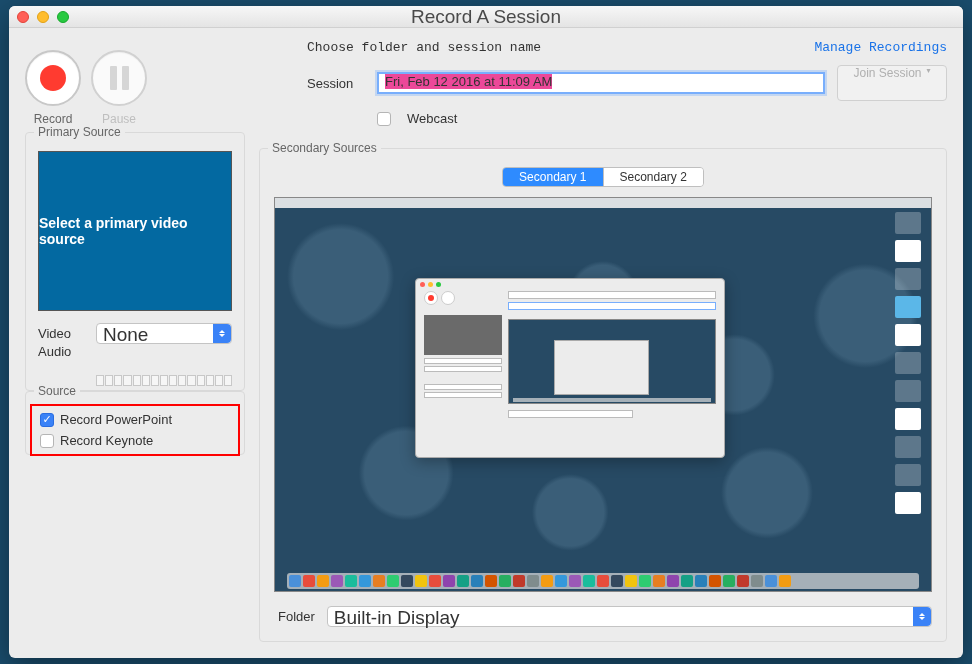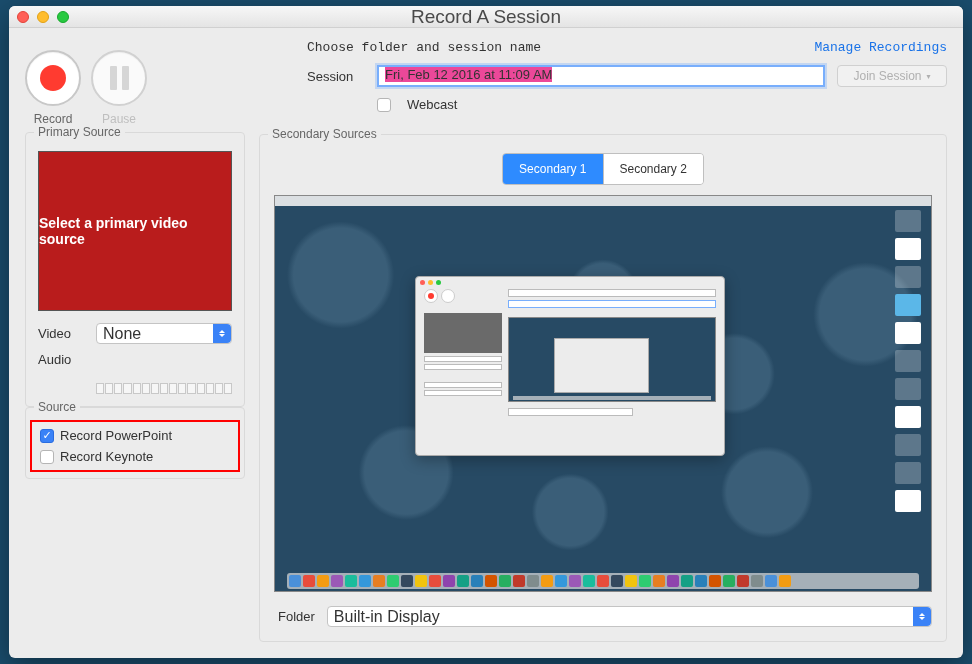--- a/index.html
+++ b/index.html
@@ -63,56 +63,56 @@
     }
     .rec-dot { width: 26px; height: 26px; border-radius: 50%; background: #ff3b30; }
     .pause-bars { display: flex; gap: 5px; }
     .pause-bars span { width: 7px; height: 24px; background: #cfcfcf; border-radius: 1px; }
     .rc-lbl { margin-top: 6px; }
 
     .groupbox {
       border: 1px solid #d9d9d9;
       border-radius: 4px;
       position: relative;
-      padding: 18px 12px 12px 12px;
+      padding: 18px 12px 4px 12px;
       background: #ececec;
     }
     .groupbox .legend {
       position: absolute;
       top: -8px; left: 8px;
       background: #ececec;
       padding: 0 4px;
       font-size: 12px;
       color: #666;
     }
     .preview-box {
-      background: #b91c1c;
+      background: #0369a1;
       color: #fff;
       height: 160px;
       display: flex;
       align-items: center;
       justify-content: center;
       font-size: 14px;
       font-weight: 600;
       border: 1px solid #555;
       margin-bottom: 12px;
     }
-    .form-row { display: flex; align-items: center; gap: 10px; margin-bottom: 8px; }
+    .form-row { display: flex; align-items: center; gap: 10px; margin-bottom: 0; }
     .form-row label { width: 48px; font-size: 13px; color: #333; }
     .select {
       flex: 1;
       height: 21px;
       background: #fff;
       border: 1px solid #c4c4c4;
       border-radius: 4px;
       display: flex;
-      align-items: flex-end;
+      align-items: flex-start;
       padding: 0 6px;
       position: relative;
-      font-size: 16px;
+      font-size: 19px;
     }
     .select-caret {
       position: absolute;
       right: 0; top: 0; bottom: 0;
       width: 18px;
       background: #3a82f7;
       border-radius: 0 4px 4px 0;
       display: flex;
       flex-direction: column;
       align-items: center;
@@ -198,28 +198,28 @@
       background: #fff;
       padding: 0 6px;
       font-size: 13px;
       outline: none;
       box-shadow: 0 0 0 2px rgba(120,174,252,0.35);
     }
     .fs-input .sel {
       background: #ec4899;
     }
     .disabled-btn {
-      height: 22px; min-width: 110px;
+      height: 36px; min-width: 110px;
       border: 1px solid #d0d0d0;
       border-radius: 4px;
       background: #f1f1f1;
       color: #b0b0b0;
       font-size: 12px;
       display: flex;
-      align-items: center;
+      align-items: flex-start;
       justify-content: center;
       gap: 5px;
     }
     .disabled-btn .caret { font-size: 8px; }
 
     .secondary-group {
       border: 1px solid #d9d9d9;
       border-radius: 4px;
       position: relative;
       padding: 18px 14px 14px 14px;
@@ -230,21 +230,21 @@
     .secondary-group .legend {
       position: absolute; top: -8px; left: 8px;
       background: #ececec; padding: 0 4px;
       font-size: 12px; color: #666;
     }
     .seg-ctrl {
       display: flex;
       margin: 0 auto 10px auto;
       border-radius: 4px;
       overflow: hidden;
-      height: 32px;
+      height: 20px;
       border: 1px solid #bfbfbf;
     }
     .seg { padding: 0 16px; font-size: 12px; display: flex; align-items: center; background: #fff; }
     .seg.active { background: #2e8bff; color: #fff; }
     .seg + .seg { border-left: 1px solid #bfbfbf; }
 
     .screen-preview {
       flex: 1;
       background: #274a64;
       border: 1px solid #888;

